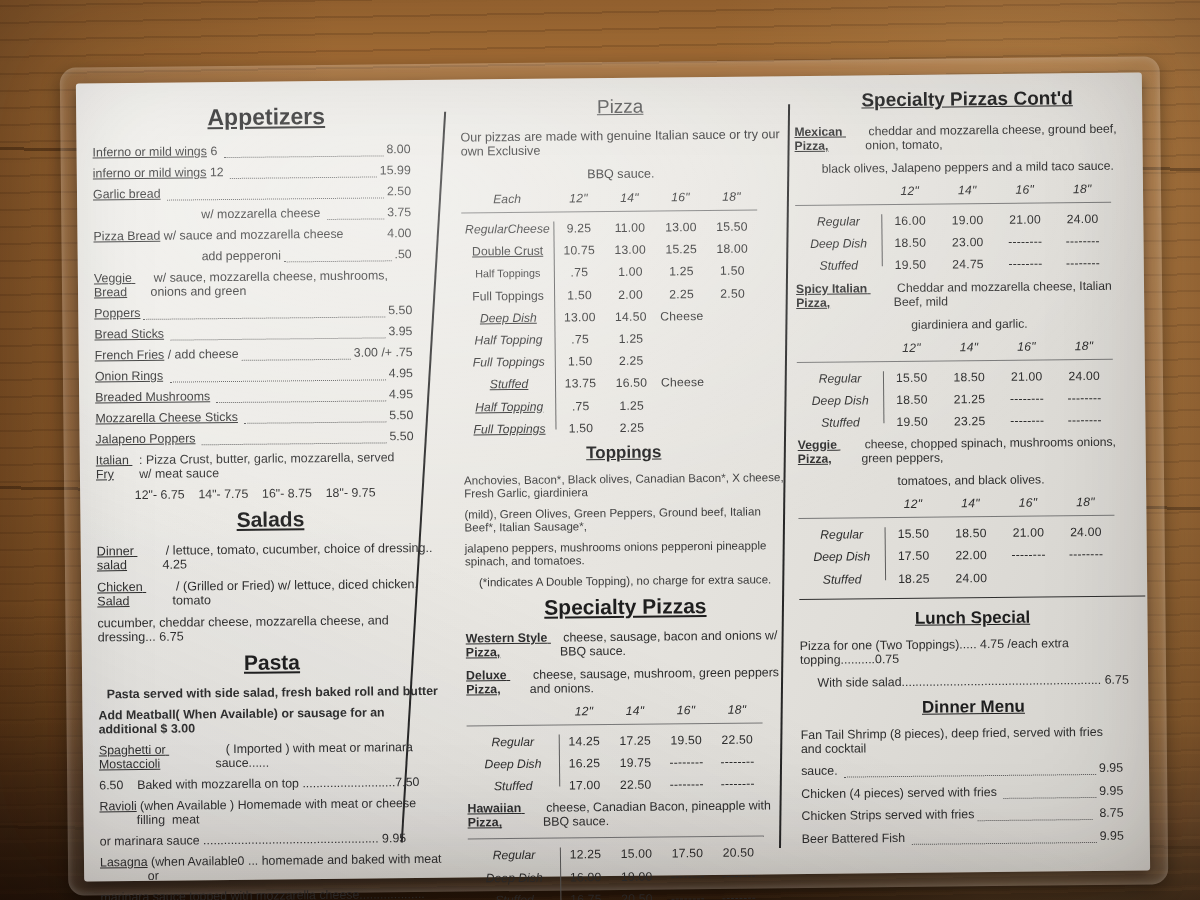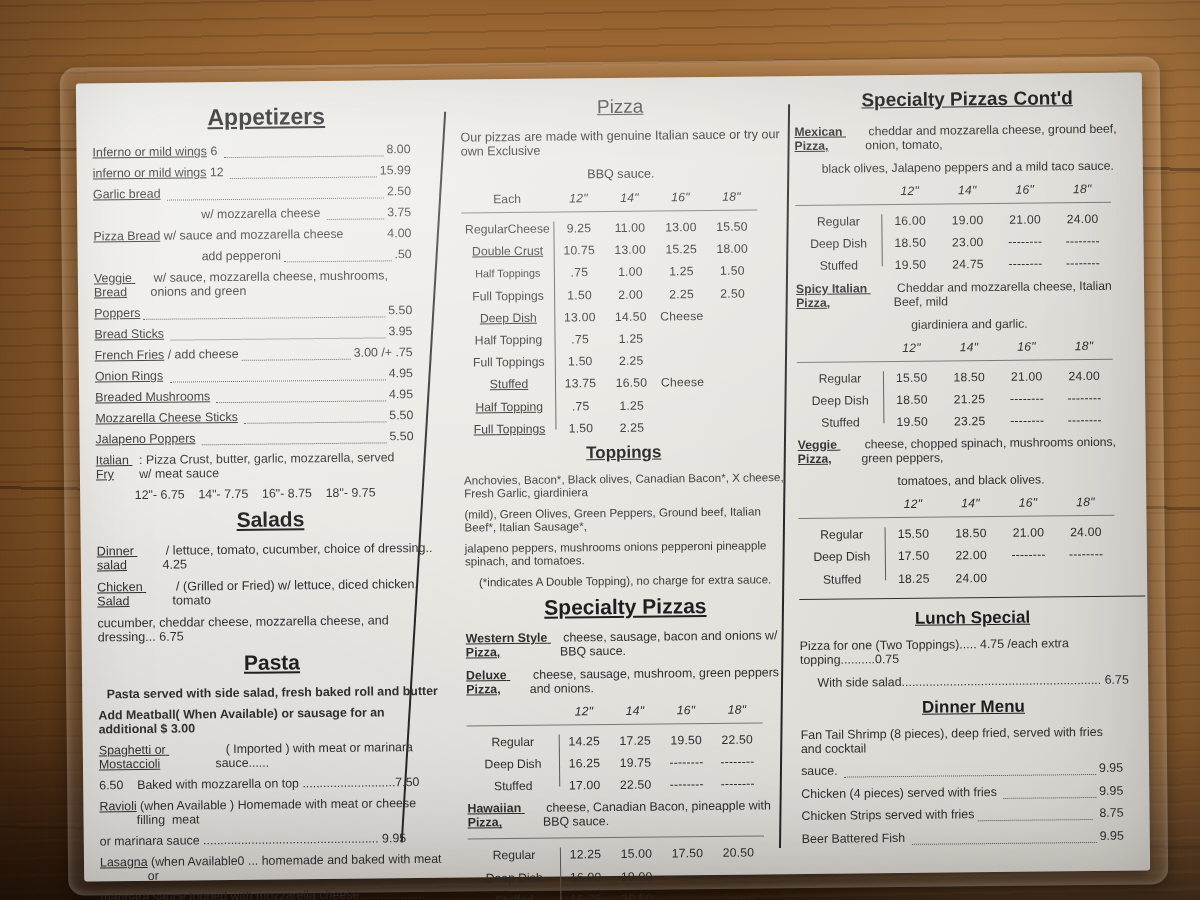--- a/index.html
+++ b/index.html
@@ -64,21 +64,21 @@
   .col2 .spec .line{justify-content:center;font-size:12.4px;margin-bottom:9px;}
   .col3 .desc .line{font-size:12.2px;margin-bottom:9px;}
   .col3 .lunch .line{font-size:12.4px;margin-bottom:9px;}
   .col3 .dinner .line{font-size:12.4px;margin-bottom:8.5px;padding-right:24px;}
 
   .ptable{position:relative;margin:2px 0 6px;}
   .ptable::before{content:"";position:absolute;width:1.2px;background:#5c5c5c;left:var(--vx,92px);top:var(--vt,30px);bottom:6px;}
   .trow{display:flex;align-items:baseline;font-size:12.2px;margin-bottom:8.2px;color:#2d2d2d;}
   .trow .tlabel{flex:0 0 auto;width:var(--lw,92px);text-align:center;}
   .trow .tcell{flex:1;text-align:center;letter-spacing:0.2px;}
-  .trow.i .tlabel{}
+  .trow.i .tlabel{font-style:italic;}
   .trow.head .tcell{font-style:italic;}
   .trow.u .tlabel{text-decoration:underline;}
   .trow.sm .tlabel{font-size:10.8px;}
   .trow.head{border-bottom:1px solid #787878;padding-bottom:6px;margin-bottom:9px;}
   .trow.headtop{border-top:1px solid #787878;padding-top:9px;}
   .col2 .ptable{padding-right:24px;}
   .col3 .ptable{--lw:86px;--vx:86px;padding-right:30px;}
 
   .rule{border-top:1.4px solid #2f2f2f;margin:12px 0 10px;}
 </style>

